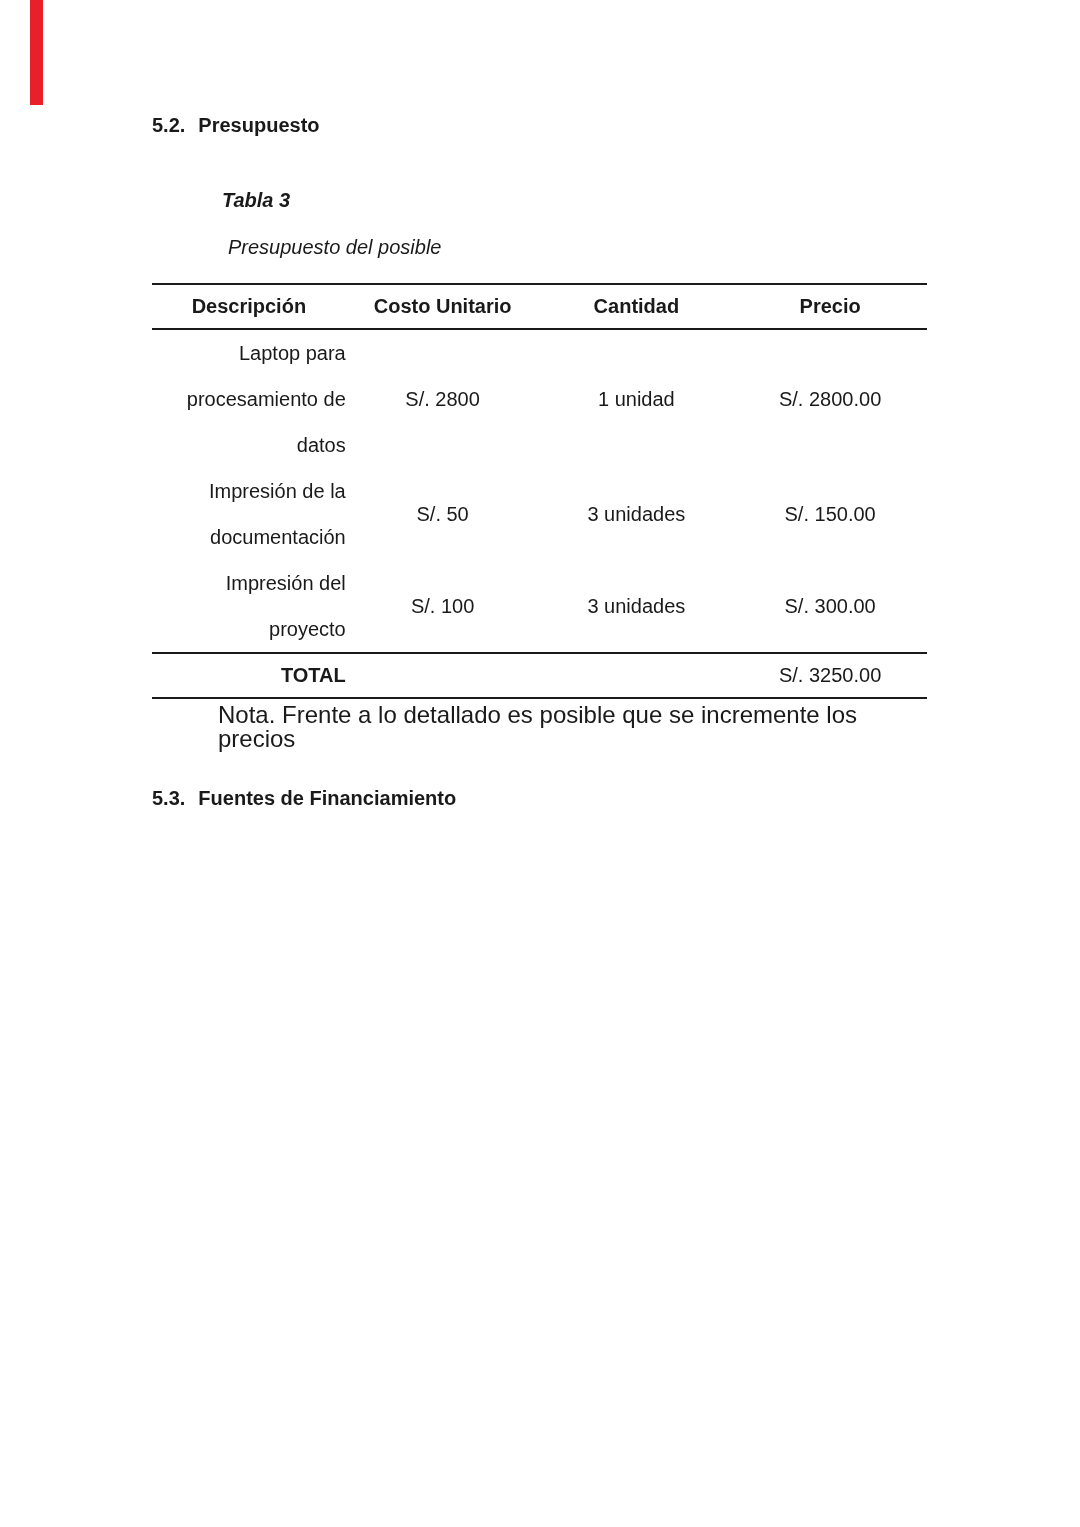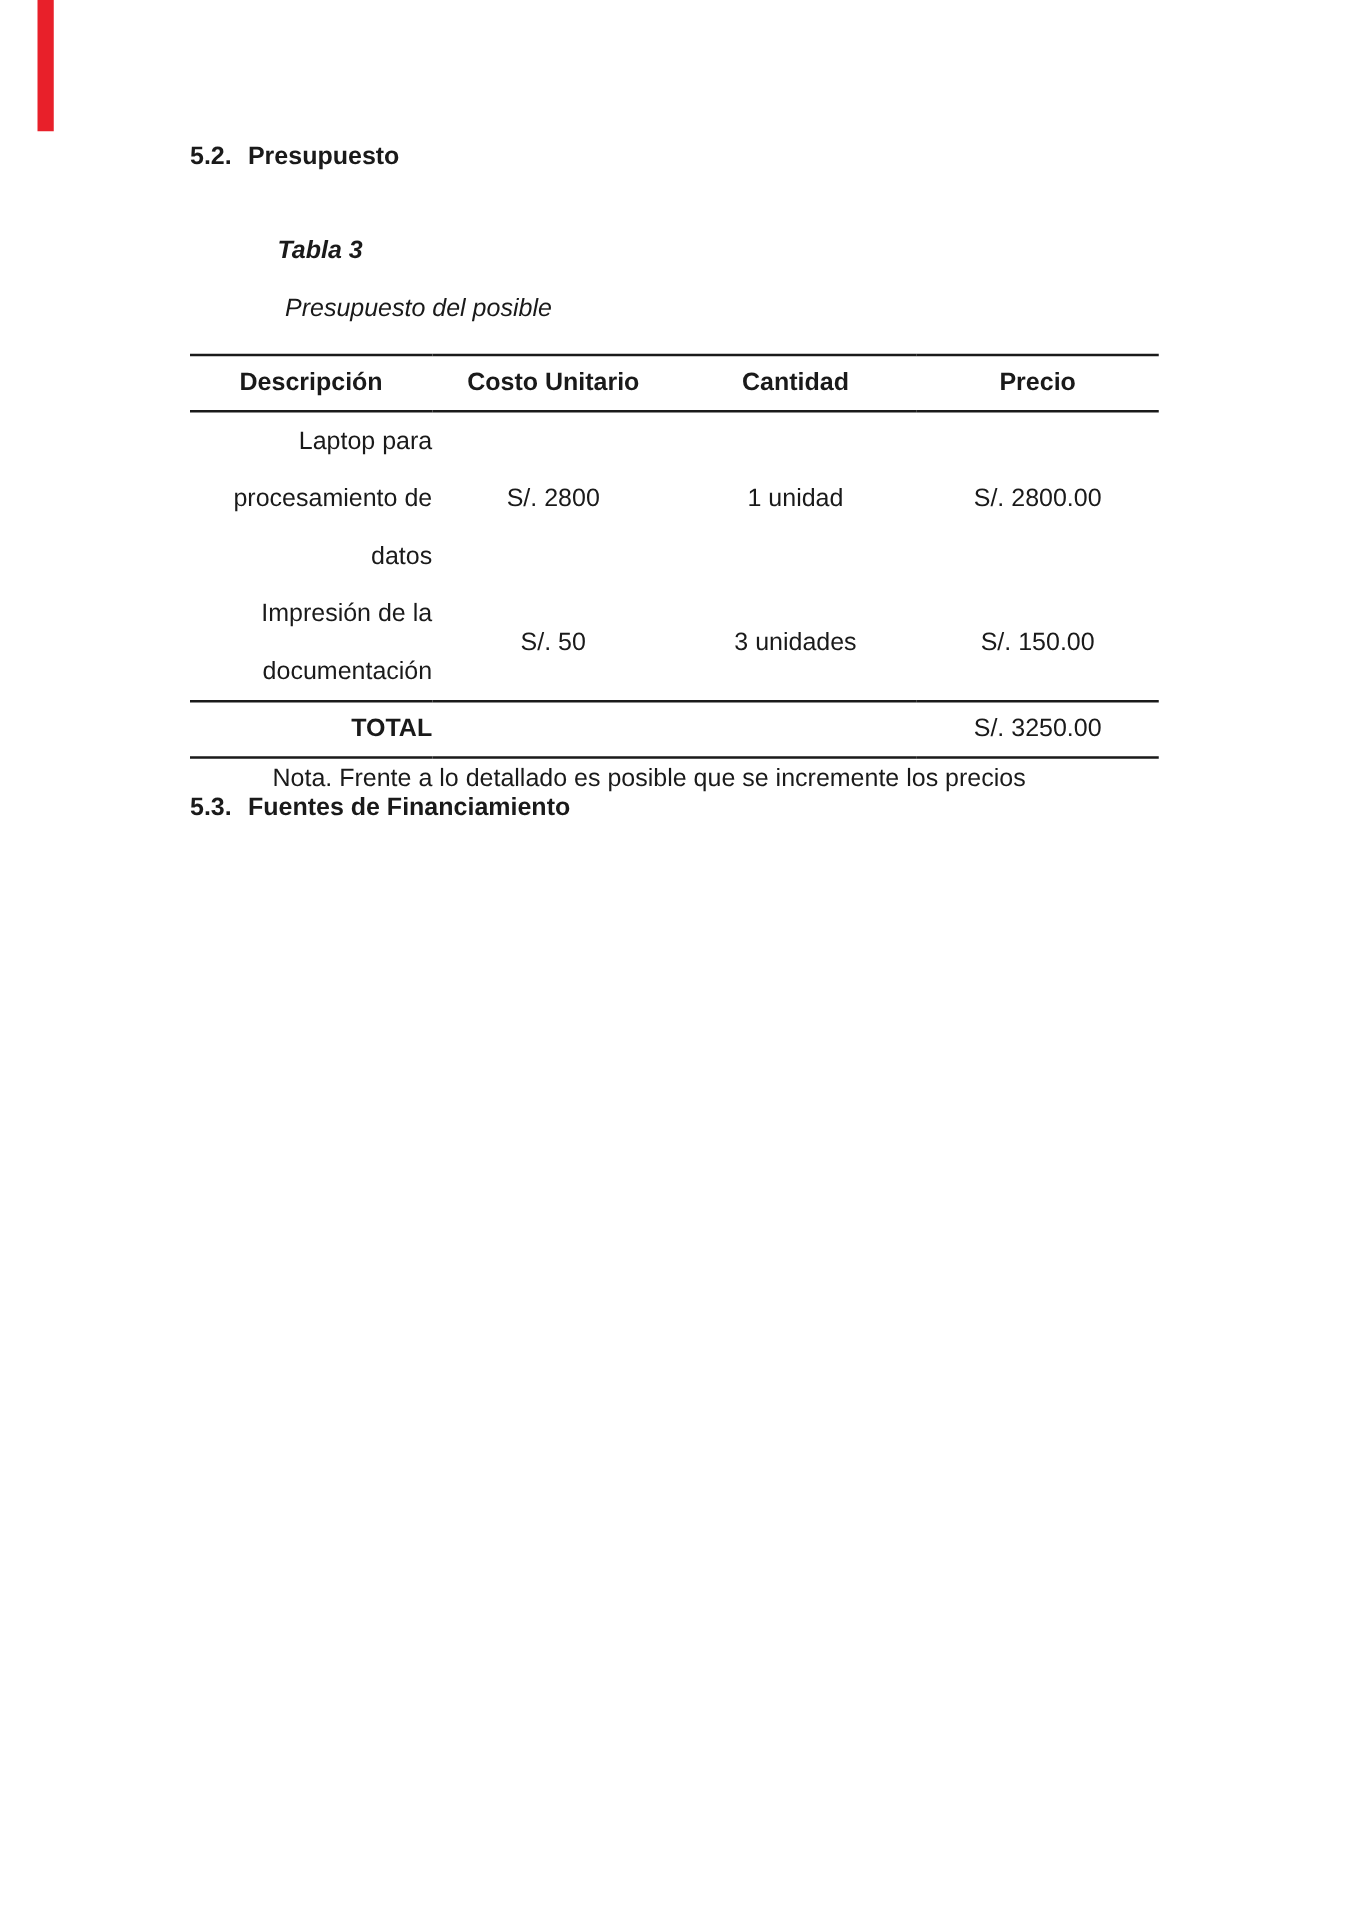--- a/index.html
+++ b/index.html
@@ -78,24 +78,24 @@
     height: 45px;
     border-top: 2px solid #1a1a1a;
     border-bottom: 2px solid #1a1a1a;
     vertical-align: middle;
     text-align: center;
   }
   table.budget-table tfoot td.total-label { font-weight: bold; text-align: right; }
   .table-note {
     margin-top: 4px;
     padding-left: 66px;
-    font-size: 20px;
+    font-size: 24px;
     line-height: 24px;
   }
-  .section-53 { }
+  .section-53 { margin-top: 36px; }
   .section-body {
     margin-top: 32px;
     padding-left: 70px;
     font-size: 20px;
     line-height: 23px;
   }
 </style>
 </head>
 <body>
 
@@ -135,20 +135,27 @@
         <td>1 unidad</td>
         <td>S/. 2800.00</td>
       </tr>
       <tr>
         <td class="desc-cell">Impresión de la
 documentación</td>
         <td>S/. 50</td>
         <td>3 unidades</td>
         <td>S/. 150.00</td>
       </tr>
+      <tr>
+        <td class="desc-cell">Impresión del
+proyecto</td>
+        <td>S/. 100</td>
+        <td>3 unidades</td>
+        <td>S/. 300.00</td>
+      </tr>
     </tbody>
     <tfoot>
       <tr>
         <td class="total-label">TOTAL</td>
         <td></td>
         <td></td>
         <td>S/. 3250.00</td>
       </tr>
     </tfoot>
   </table>

